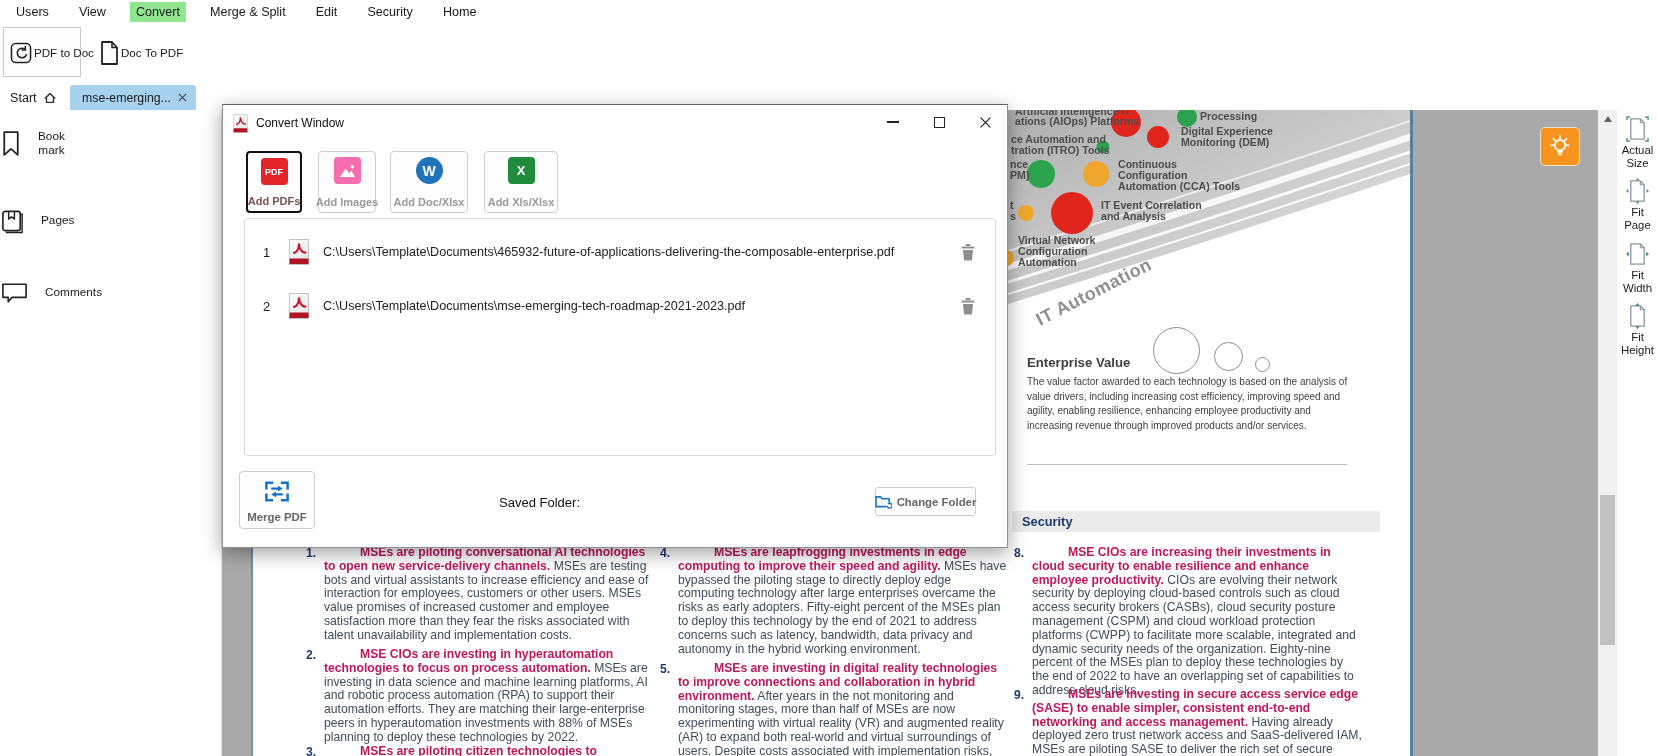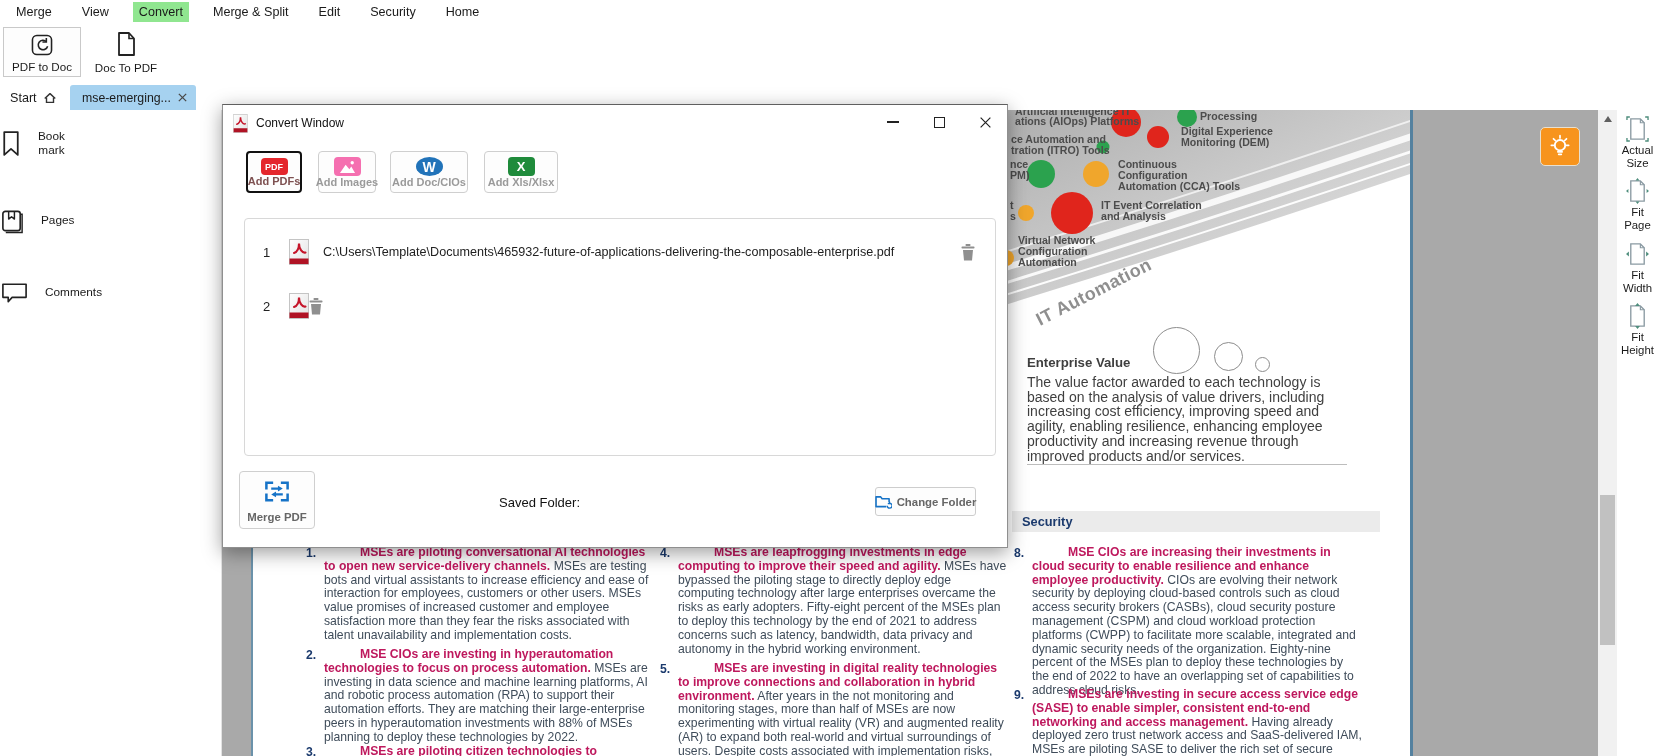--- a/index.html
+++ b/index.html
@@ -8,21 +8,21 @@
   #app { position:relative; width:1658px; height:756px; background:#fff; }
 
   
   .menubar { position:absolute; left:0; top:0; width:100%; height:24px;
     display:flex; align-items:center; gap:18px; padding-left:10px; background:#fff; }
   .menu-item { font-size:12.6px; color:#1a1a1a; padding:3px 6px; cursor:default; white-space:nowrap; }
   .menu-item.active { background:#90e690; }
 
   
   .ribbon { position:absolute; left:0; top:24px; width:100%; height:59px; background:#fff; }
-  .tool-btn { position:absolute; top:3px; height:50px; display:flex; flex-direction:column;
+  .tool-btn { position:absolute; top:3px; height:50px; display:flex; flex-direction:row;
     align-items:center; justify-content:space-between; padding:4px 4px 3px 4px; }
   .tool-btn.selected { border:1px solid #c9c9c9; background:#fdfdfd; }
   .tool-label { font-size:11.6px; color:#1a1a1a; white-space:nowrap; }
 
   
   .tabbar { position:absolute; left:0; top:83px; width:100%; height:27px; background:#fff; }
   .start-tab { position:absolute; left:0; top:3px; width:64px; height:24px; display:flex;
     align-items:center; gap:6px; padding-left:10px; font-size:12.6px; color:#1a1a1a; }
   .doc-tab { position:absolute; left:70px; top:2px; width:126px; height:25px; background:#a6d2f0;
     border-radius:3px 3px 0 0; display:flex; align-items:center; padding:0 8px 0 12px;
@@ -35,21 +35,21 @@
   .side-item { position:absolute; left:0; width:58px; display:flex; flex-direction:row;
     align-items:center; gap:16px; text-align:center; font-size:11.8px; color:#1a1a1a; line-height:1.18; }
 
   
   .doc-area { position:absolute; left:222px; top:110px; width:1376px; height:646px; background:#a9a9a9; }
   .page { position:absolute; left:29px; top:0; width:1162px; height:646px; background:#fff;
     border-left:2px solid #6b92aa; border-right:3px solid #54819f; overflow:hidden; }
   .chart { position:absolute; left:752px; top:0; width:408px; height:240px; }
   .ev-title { position:absolute; left:774px; top:245px; font-size:13.2px; font-weight:bold; color:#3f3f3f; }
   .ev-circle { position:absolute; border:1.5px solid #8d8d8d; border-radius:50%; }
-  .ev-para { position:absolute; left:774px; top:265px; width:324px; font-size:14px;
+  .ev-para { position:absolute; left:774px; top:265px; width:324px; font-size:10px;
     line-height:14.7px; color:#3f3f3f; }
   .divider { position:absolute; left:774px; top:354px; width:320px; height:1px; background:#bdbdbd; }
   .sec-bar { position:absolute; left:759px; top:401px; width:368px; height:21px; background:#ebebeb;
     display:flex; align-items:center; padding-left:10px; }
   .sec-title { font-size:12.8px; font-weight:bold; color:#1b3a6d; }
   .item { position:absolute; width:348px; display:flex; }
   .item .num { width:18px; flex:none; font-size:12.2px; font-weight:bold; color:#1b3a6d; }
   .item .itext { font-size:12.2px; line-height:13.8px; color:#3f4c5a; }
   .item .itext b { color:#be185d;margin-left:36px; }
 
@@ -72,21 +72,21 @@
   
   .dialog { position:absolute; left:222px; top:104px; width:786px; height:444px; background:#fff;
     border:1px solid #8f8f8f; border-top:1px solid #5f5f5f; box-shadow:0 5px 18px rgba(0,0,0,.38); }
   .dlg-titlebar { position:absolute; left:0; top:0; width:100%; height:36px; display:flex;
     align-items:center; padding-left:10px; gap:8px; }
   .dlg-title { font-size:12px; color:#111; }
   .win-btn { position:absolute; top:4px; width:32px; height:26px; display:flex; align-items:center;
     justify-content:center; }
   .win-min span { display:block; width:12px; height:1.6px; background:#222; }
   .win-max span { display:block; width:11px; height:11px; border:1.4px solid #222; }
-  .add-btn { position:absolute; top:46px; height:42px; border:1px solid #cfcfcf; border-radius:4px;
+  .add-btn { position:absolute; top:46px; height:62px; border:1px solid #cfcfcf; border-radius:4px;
     background:#fdfdfd; display:flex; flex-direction:column; align-items:center;
     justify-content:space-between; padding:5px 4px 4px 4px; }
   .add-btn.selected { border:2px solid #111; }
   .add-label { font-size:11px; font-weight:bold; color:#9a9a9a; white-space:nowrap; }
   .add-btn.selected .add-label { color:#7d5050; }
   .badge { width:27px; height:27px; border-radius:4px; display:flex; align-items:center;
     justify-content:center; color:#fff; font-weight:bold; }
   .file-list { position:absolute; left:21px; top:113px; width:752px; height:238px;
     border:1px solid #d8d8d8; border-radius:4px; overflow:hidden; }
   .file-row { height:54px; display:flex; align-items:center; padding-left:18px; }
@@ -125,21 +125,21 @@
       </linearGradient>
       <symbol id="pdficon" viewBox="0 0 20 26">
         <rect x="0.5" y="0.5" width="19" height="25" fill="url(#pagegrad)" stroke="#c4c4c4"></rect>
         <path d="M5 14 C8 13 10 9 10 4.5 C10 10 13.5 14.5 16.5 13.5" stroke="#c5152a" stroke-width="2.1" fill="none" stroke-linecap="round"></path>
         <rect x="0.5" y="19.5" width="19" height="5.5" fill="#b01325"></rect>
       </symbol>
     </defs>
   </svg>
 
   <div class="menubar">
-    <div class="menu-item">Merge</div>
+    <div class="menu-item">Users</div>
     <div class="menu-item">View</div>
     <div class="menu-item active">Convert</div>
     <div class="menu-item">Merge &amp; Split</div>
     <div class="menu-item">Edit</div>
     <div class="menu-item">Security</div>
     <div class="menu-item">Home</div>
   </div>
 
   <div class="ribbon">
     <div class="tool-btn selected" style="left:3px; width:78px;">
@@ -392,21 +392,21 @@
       <span class="badge" style="background:#f56fb0;">
         <svg width="19" height="16" viewBox="0 0 20 17">
           <polygon points="2,15 8,6 12,11 14,8 18,15" fill="#fff"></polygon>
           <circle cx="15" cy="4" r="1.8" fill="#fff"></circle>
         </svg>
       </span>
       <span class="add-label">Add Images</span>
     </div>
     <div class="add-btn" style="left:167px; width:78px;">
       <span class="badge" style="background:#2173b9; border-radius:50%; font-size:14px;">W</span>
-      <span class="add-label">Add Doc/CIOs</span>
+      <span class="add-label">Add Doc/Xlsx</span>
     </div>
     <div class="add-btn" style="left:261px; width:74px;">
       <span class="badge" style="background:#1f8b3b; font-size:13px; position:relative;">X</span>
       <span class="add-label">Add Xls/Xlsx</span>
     </div>
 
     <div class="file-list">
       <div class="file-row">
         <span class="file-num">1</span>
         <span>
@@ -423,20 +423,21 @@
           </svg>
         </span>
       </div>
       <div class="file-row">
         <span class="file-num">2</span>
         <span>
           <svg width="20" height="26" viewBox="0 0 20 26">
               <use href="#pdficon"></use>
             </svg>
         </span>
+        <span class="file-path">C:\Users\Template\Documents\mse-emerging-tech-roadmap-2021-2023.pdf</span>
         <span class="trash">
           <svg width="14" height="17" viewBox="0 0 14 17">
             <rect x="4.5" y="0" width="5" height="2" rx="0.8" fill="#8f8f8f"></rect>
             <rect x="0.5" y="2.4" width="13" height="2.2" rx="0.8" fill="#8f8f8f"></rect>
             <path d="M2 6 H12 L11 16.5 H3 Z" fill="#8f8f8f"></path>
           </svg>
         </span>
       </div>
     </div>
 

